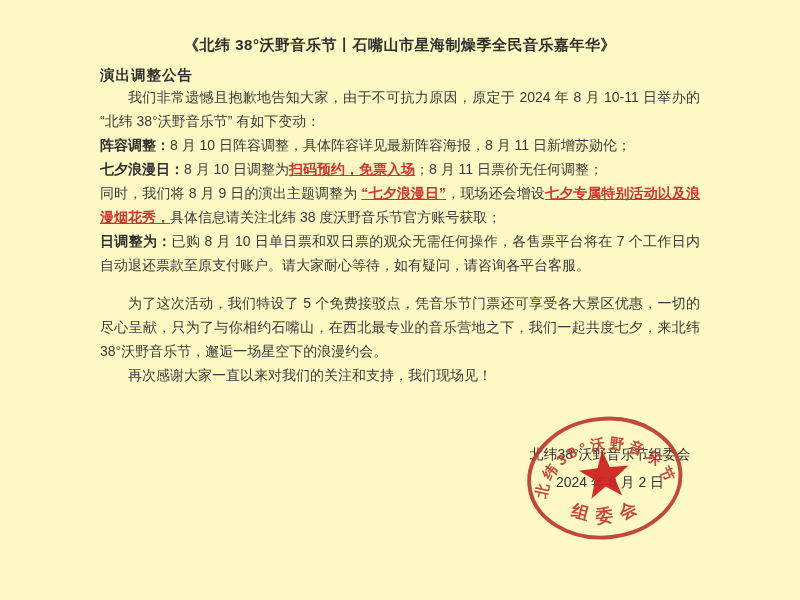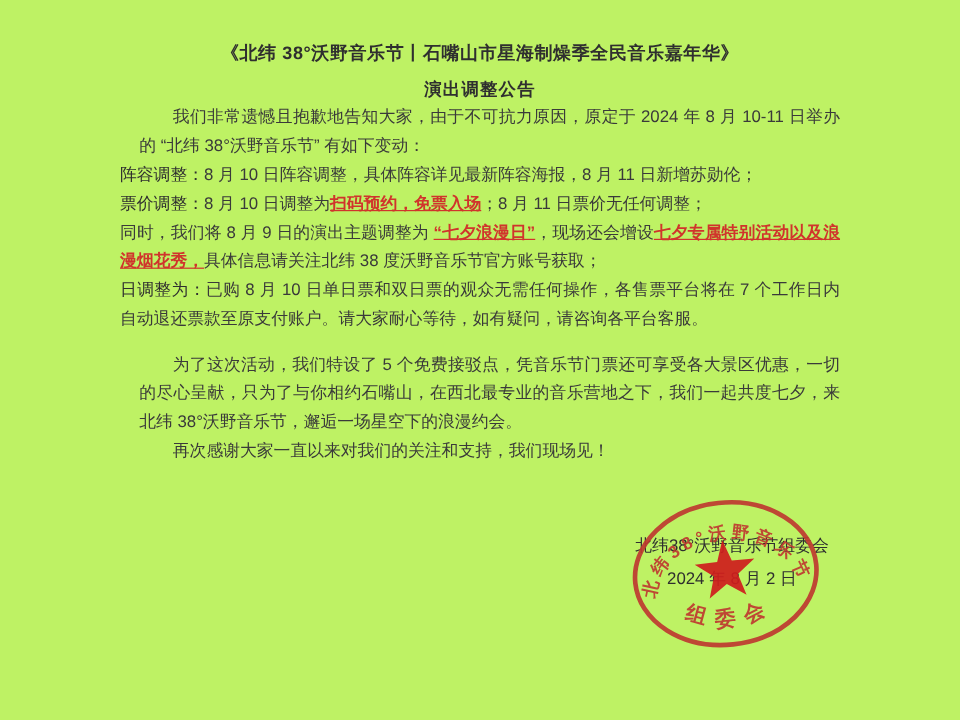--- a/index.html
+++ b/index.html
@@ -1,39 +1,39 @@
 <!DOCTYPE html>
 <html><head>
 <meta charset="utf-8">
 <style>
   html,body{margin:0;padding:0;}
   body{
     width:800px;height:600px;background:#ffffff;overflow:hidden;
     font-family:"Liberation Sans","DejaVu Sans",sans-serif;
   }
   .page{
-    position:relative;width:800px;height:600px;background:#bef264;
+    position:relative;width:800px;height:600px;background:#fef9c3;
     color:#3a3a3a;
   }
   .doc{
     position:absolute;left:100px;top:34px;width:600px;
     font-size:14px;line-height:24px;
   }
   .title{
     margin:0;font-size:15px;line-height:22px;font-weight:bold;
     text-align:center;color:#2f2f2f;letter-spacing:0.5px;
   }
   .subtitle{
     margin:9px 0 0 0;font-size:14.5px;line-height:20px;font-weight:bold;
-    text-align:center;color:#2f2f2f;letter-spacing:1px;
+    text-align:left;color:#2f2f2f;letter-spacing:1px;
   }
   .salutation{margin:20px 0 24px 0;}
   .para{margin:0;text-align:justify;}
-  .indent{text-indent:2em;margin-left:16px;}
-  .bold{font-weight:normal;color:#2f2f2f;}
+  .indent{text-indent:2em;}
+  .bold{font-weight:bold;color:#2f2f2f;}
   .red{color:#d0342c;font-weight:bold;text-decoration:underline;}
   .spaced{margin-top:14px;}
   .sig-block{
     position:absolute;left:500px;top:442px;width:220px;
     text-align:center;color:#2f2f2f;z-index:1;
   }
   .sig-committee{font-size:14px;line-height:24px;}
   .sig-date{font-size:14px;line-height:24px;margin-top:4px;}
   .seal{
     position:absolute;left:522px;top:412px;width:166px;height:136px;
@@ -48,21 +48,21 @@
   <div class="doc">
 
     <h1 class="title">《北纬 38°沃野音乐节丨石嘴山市星海制燥季全民音乐嘉年华》</h1>
     <h2 class="subtitle">演出调整公告</h2>
 
 
     <p class="para indent"><span>我们非常遗憾且抱歉地告知大家，由于不可抗力原因，原定于 2024 年 8 月 10-11 日举办的 “北纬 38°沃野音乐节” 有如下变动：</span></p>
 
     <p class="para"><span class="bold">阵容调整：</span><span>8 月 10 日阵容调整，具体阵容详见最新阵容海报，8 月 11 日新增苏勋伦；</span></p>
 
-    <p class="para"><span class="bold">票价调整：</span><span>8 月 10 日调整为</span><span class="red">扫码预约，免票入场</span><span>；8 月 11 日票价无任何调整；</span></p>
+    <p class="para"><span class="bold">七夕浪漫日：</span><span>8 月 10 日调整为</span><span class="red">扫码预约，免票入场</span><span>；8 月 11 日票价无任何调整；</span></p>
 
     <p class="para"><span>同时，我们将 8 月 9 日的演出主题调整为 </span><span class="red">“七夕浪漫日”</span><span>，现场还会增设</span><span class="red">七夕专属特别活动以及浪漫烟花秀，</span><span>具体信息请关注北纬 38 度沃野音乐节官方账号获取；</span></p>
 
     <p class="para"><span class="bold">日调整为：</span><span>已购 8 月 10 日单日票和双日票的观众无需任何操作，各售票平台将在 7 个工作日内自动退还票款至原支付账户。请大家耐心等待，如有疑问，请咨询各平台客服。</span></p>
 
     <p class="para indent spaced"><span>为了这次活动，我们特设了 5 个免费接驳点，凭音乐节门票还可享受各大景区优惠，一切的尽心呈献，只为了与你相约石嘴山，在西北最专业的音乐营地之下，我们一起共度七夕，来北纬 38°沃野音乐节，邂逅一场星空下的浪漫约会。</span></p>
 
     <p class="para indent"><span>再次感谢大家一直以来对我们的关注和支持，我们现场见！</span></p>
 
   </div>

